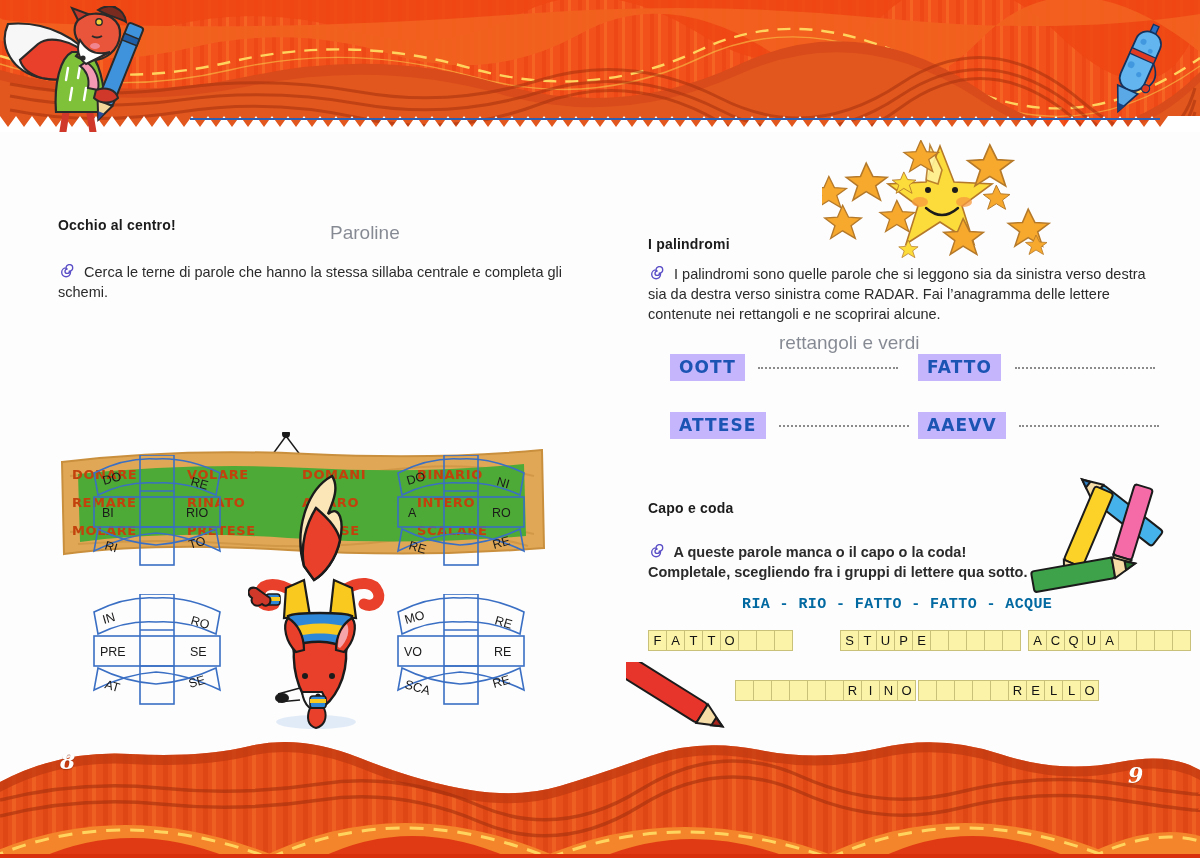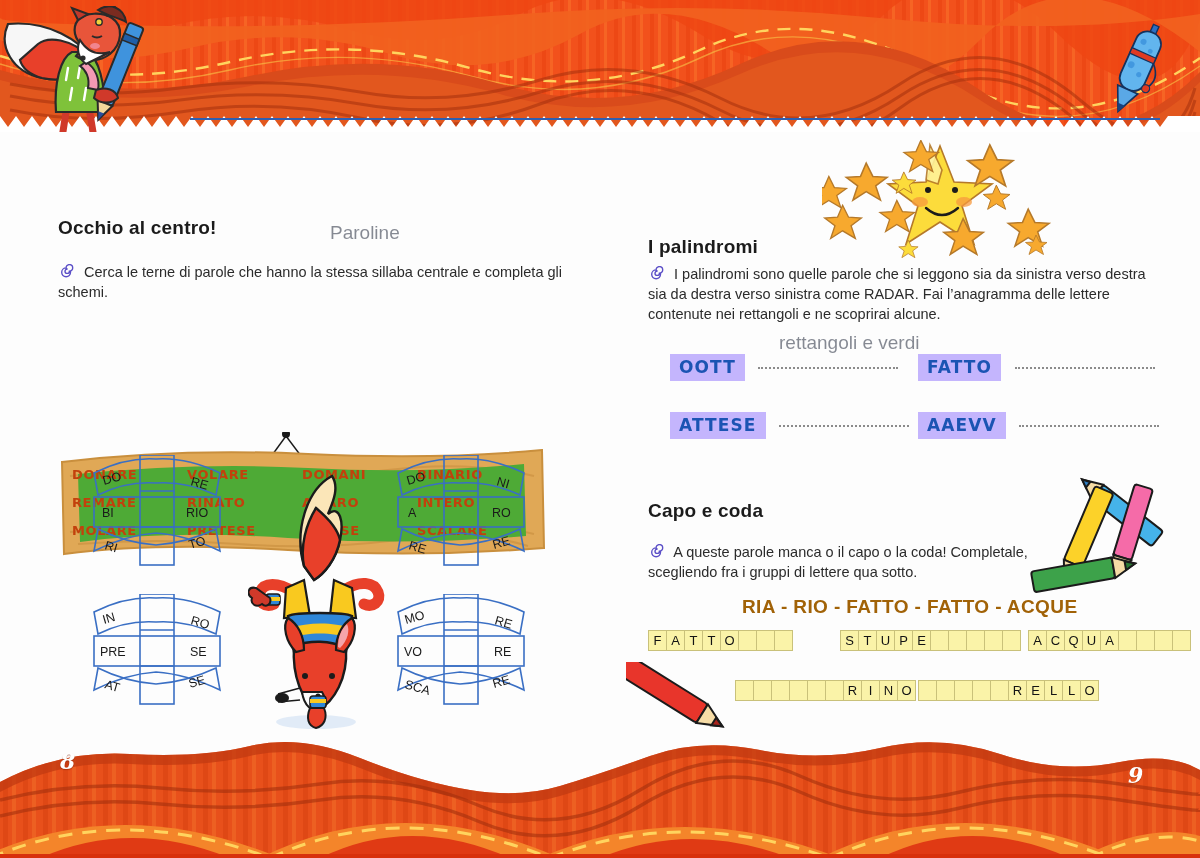--- a/index.html
+++ b/index.html
@@ -20,21 +20,21 @@
   .bottom-border {
     position: absolute; left: 0; bottom: 0; width: 1200px; height: 118px;
     overflow: hidden;
   }
 
   
   .left-page { position: absolute; left: 0; top: 132px; width: 600px; height: 608px; }
   .right-page { position: absolute; left: 600px; top: 132px; width: 600px; height: 608px; }
 
   h2.section-title {
-    font-size: 19px; font-weight: bold; color: #1b1b1b;
+    font-size: 14px; font-weight: bold; color: #1b1b1b;
     letter-spacing: .2px;
   }
   .instr {
     font-size: 14.5px; color: #2b2b2b; line-height: 1.38;
     position: relative;
   }
   .spiral-icon {
     display: inline-block; width: 16px; height: 16px;
     vertical-align: -3px; margin-right: 6px;
   }
@@ -61,22 +61,22 @@
     font-weight: bold; font-size: 17px; letter-spacing: 1.1px;
     padding: 3px 9px 4px 9px; font-family: "DejaVu Sans", sans-serif;
   }
   .pal-line {
     display: inline-block; vertical-align: 4px; margin-left: 9px;
     border-bottom: 2px dotted #8b8b8b; height: 1px;
   }
 
   
   .letters-hint {
-    color: #a16207; font-weight: bold; font-size: 19px; letter-spacing: .4px;
-    font-family: Liberation Sans, sans-serif;
+    color: #0369a1; font-weight: bold; font-size: 15px; letter-spacing: .4px;
+    font-family: Liberation Mono, monospace;
   }
   .wordbox { display: flex; position: absolute; }
   .wordbox .cell {
     width: 19px; height: 21px; background: #faf3a8; border: 1px solid #c9c17a;
     margin-right: -1px; display: flex; align-items: center; justify-content: center;
     font-size: 13px; color: #141414; font-family: "Liberation Sans", sans-serif;
   }
 
   
   .pagenum {
@@ -426,21 +426,21 @@
         <g transform="rotate(-10 70 98)">
           <rect x="4" y="86" width="82" height="21" rx="3" fill="#3da24a"></rect>
           <path d="M86,86 L108,96 L86,107 Z" fill="#f6dca6"></path>
           <path d="M98,92 L108,96 L98,101 Z" fill="#2b7a35"></path>
         </g>
       </g>
     </svg>
 
     <h2 class="section-title" style="position:absolute;left:48px;top:368px;">Capo e coda</h2>
 
-    <div class="instr" style="position:absolute;left:48px;top:410px;width:400px;">
+    <div class="instr" style="position:absolute;left:48px;top:410px;width:400px;font-weight:bold;">
       <span class="spiral-icon">
         <svg width="16" height="16" viewBox="0 0 16 16">
             <path d="M12.5 8.3a4.4 4.4 0 1 1-4.4-4.4 3.3 3.3 0 1 1 3.3 3.3 2.2 2.2 0 1 1-2.2-2.2" fill="none" stroke="#5b4fc7" stroke-width="1.4" stroke-linecap="round"></path>
           </svg>
       </span>
       <span>A queste parole manca o il capo o la coda! Completale, scegliendo fra i gruppi di lettere qua sotto.</span>
     </div>
 
     <div class="letters-hint" style="position:absolute;left:142px;top:464px;">RIA - RIO - FATTO - FATTO - ACQUE</div>
 

